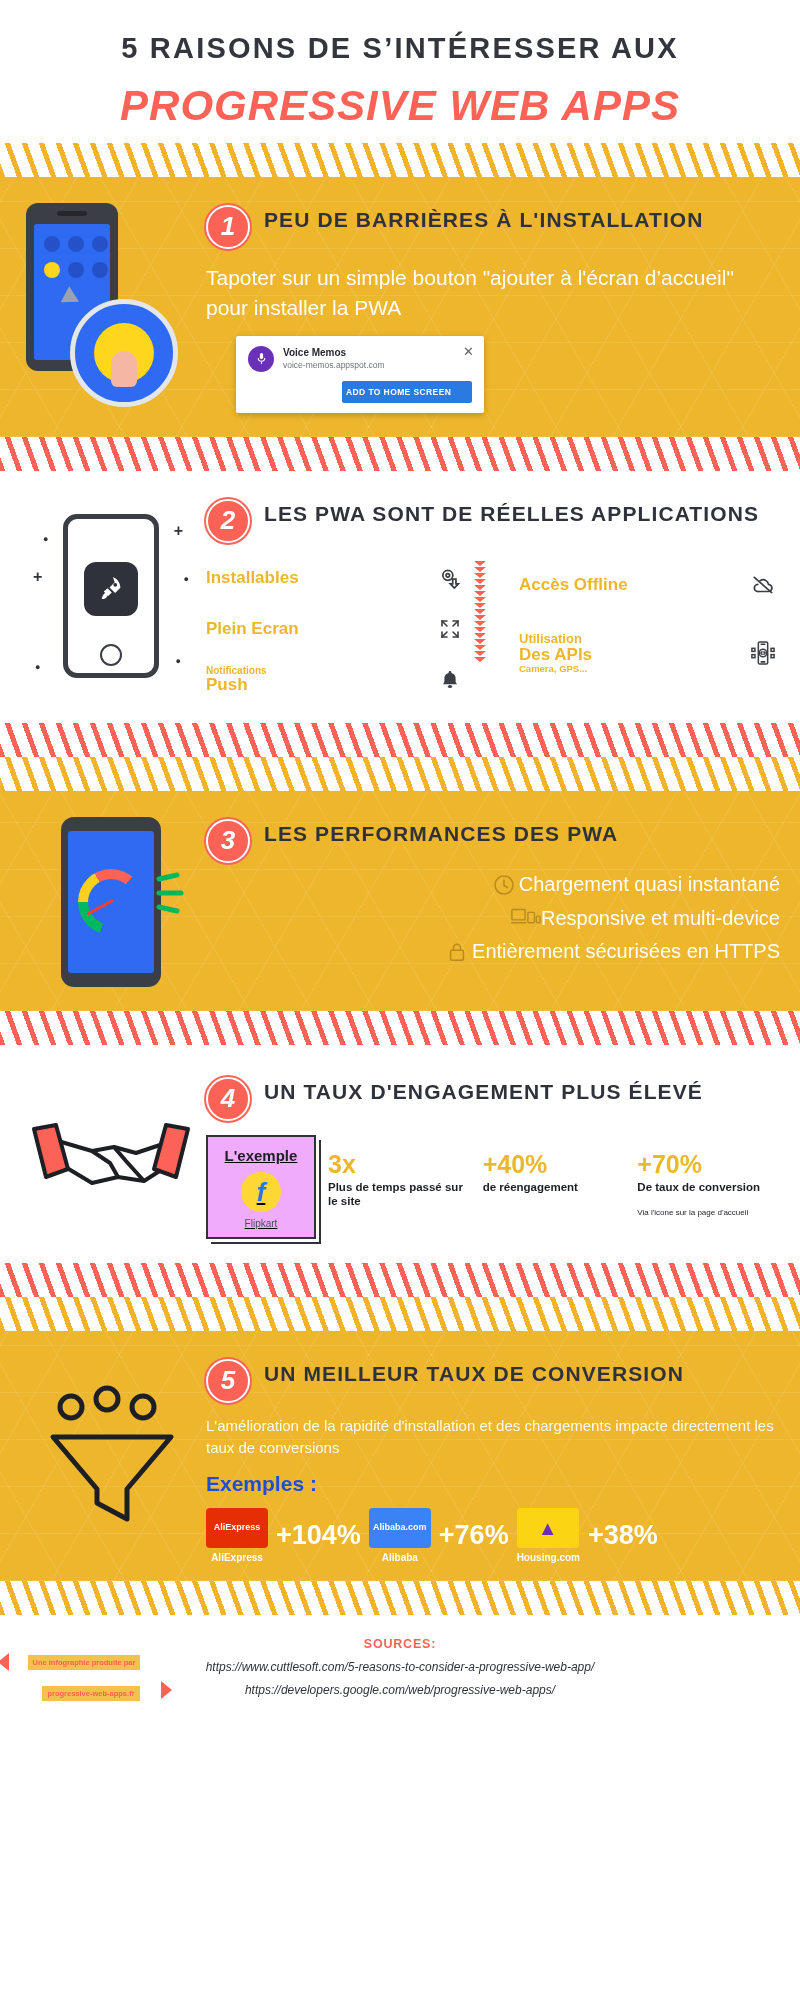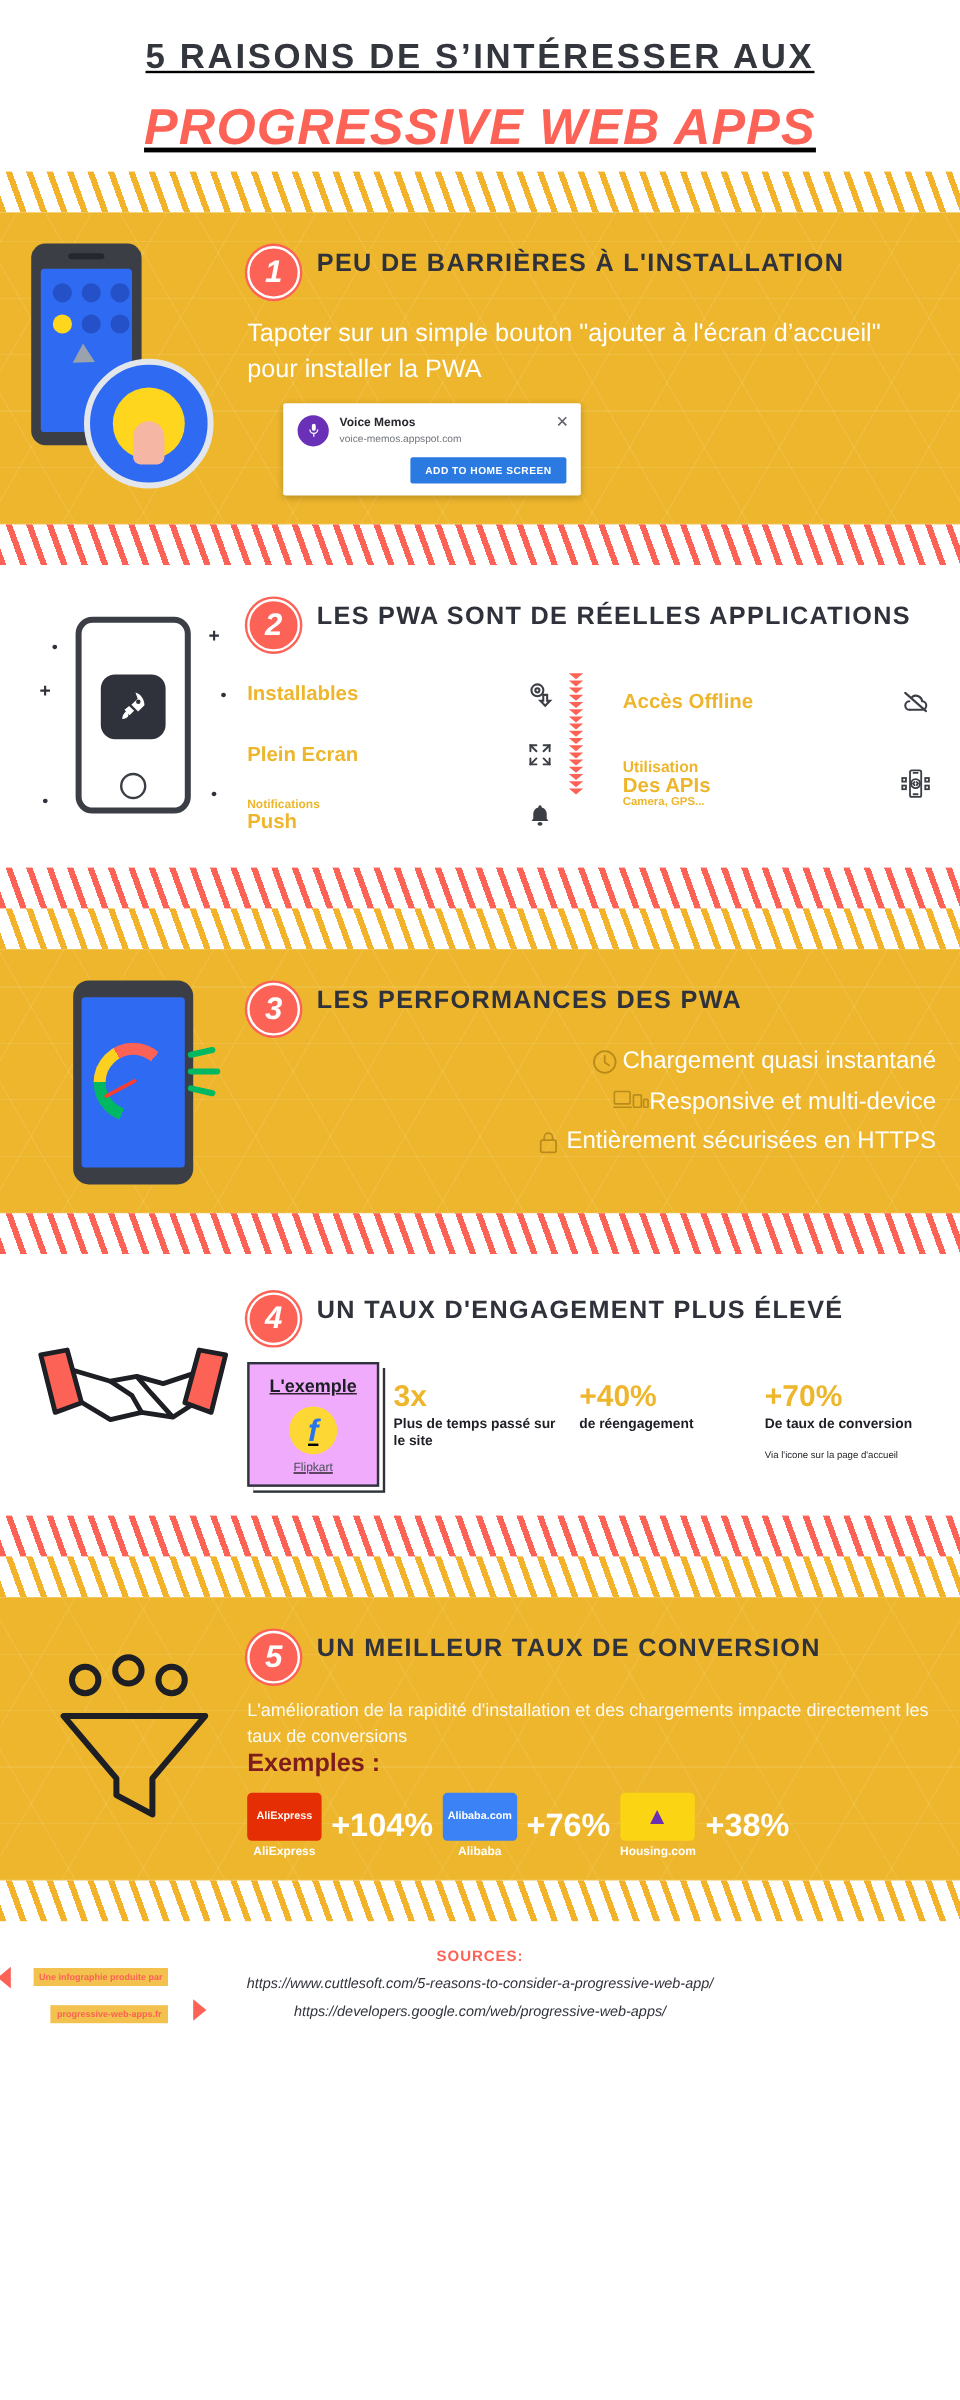--- a/index.html
+++ b/index.html
@@ -13,21 +13,20 @@
     width: 800px;
     height: 2000px;
     overflow: hidden;
     background: #ffffff;
   }
 
   
   .header {
     padding: 30px 40px 10px 40px;
     text-align: center;
-    text-decoration: underline;
   }
   .header-line1 {
     font-size: 29px;
     font-weight: bold;
     letter-spacing: 2.2px;
     color: #33363d;
     line-height: 1.25;
   }
   .header-line2 {
     font-size: 42px;
@@ -202,21 +201,21 @@
   }
   .chrome-btn {
     margin-top: 9px;
     margin-left: auto;
     width: 130px;
     background: #2a7ae2;
     color: #fff;
     font-size: 8.5px;
     font-weight: bold;
     letter-spacing: .4px;
-    text-align: center;
+    text-align: left;
     padding: 6px 4px;
     border-radius: 2px;
   }
 
   
   .phone2 {
     width: 96px; height: 164px;
     border: 5px solid #3b3e45;
     border-radius: 14px;
     display: flex; align-items: center; justify-content: center;
@@ -299,21 +298,21 @@
     margin: 8px auto 6px auto;
     display: flex; align-items: center; justify-content: center;
     font-size: 26px; font-weight: bold; font-style: italic; color: #2874f0;
     line-height: 1;
   }
   .example-cap { font-size: 10px; color: #4a4f58; }
   .stat { flex: 1; }
   .stat-num { font-size: 25px; font-weight: bold; color: #edb62c; line-height: 1.05; margin-top: 16px; }
   .stat-lbl { font-size: 11.5px; font-weight: bold; color: #1d1f24; line-height: 1.25; margin-top: 3px; }
   .stat-sub { font-size: 8px; font-weight: normal; color: #1d1f24; margin-top: 14px; }
-  .ex-label { font-size: 21px; font-weight: bold; color: #7f1d1d; }
+  .ex-label { font-size: 21px; font-weight: bold; color: #1d4ed8; margin-top: 14px; }
   .brand-row { display: flex; align-items: center; gap: 6px; margin-top: 12px; }
   .brand { text-align: center; flex: 0 0 auto; }
   .brand-tile {
     width: 62px; height: 40px; border-radius: 4px;
     display: flex; align-items: center; justify-content: center;
     font-size: 9px; font-weight: bold; color: #fff; line-height: 1.1;
   }
   .brand-cap { font-size: 10px; font-weight: bold; color: #ffffff; margin-top: 4px; }
   .brand-pct { font-size: 27px; font-weight: bold; color: #ffffff; padding: 0 2px; }
 

